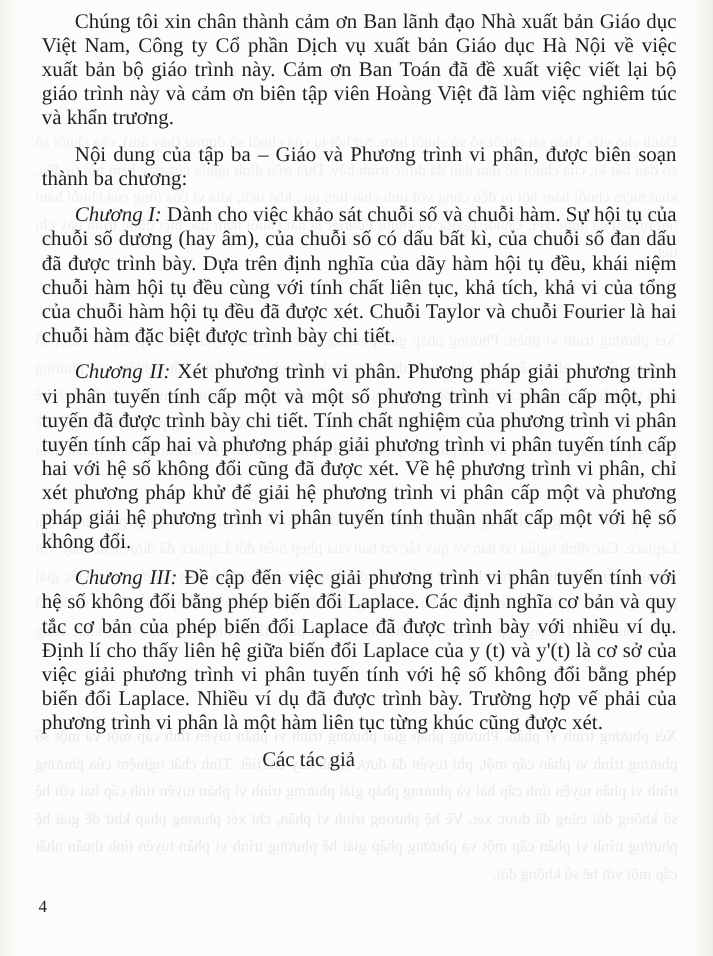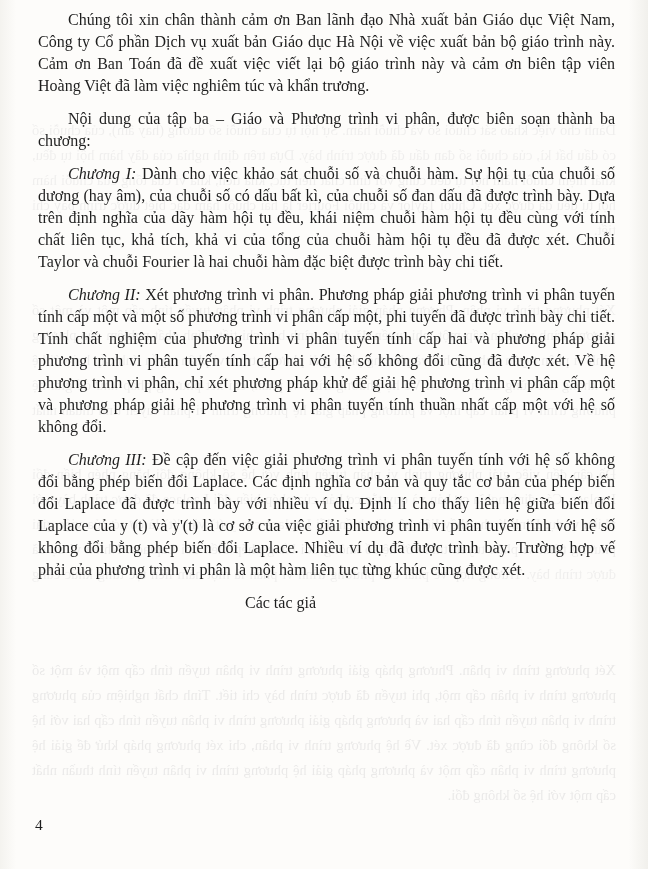--- a/index.html
+++ b/index.html
@@ -39,21 +39,21 @@
   }
   .bleed-b1 { top: 118px; max-height: 130px; }
   .bleed-b2 { top: 298px; max-height: 130px; }
   .bleed-b3 { top: 462px; max-height: 130px; }
   .bleed-b4 { top: 658px; max-height: 150px; opacity: 0.10; }
   .content {
     position: relative;
     z-index: 1;
     padding: 9px 33px 0 38px;
     text-align: justify;
-    font-size: 16px;
+    font-size: 19px;
     line-height: 22px;
   }
   .para {
     margin: 0 0 11px 0;
     text-indent: 30px;
   }
   .lead {
     font-style: italic;
   }
   .signature {

